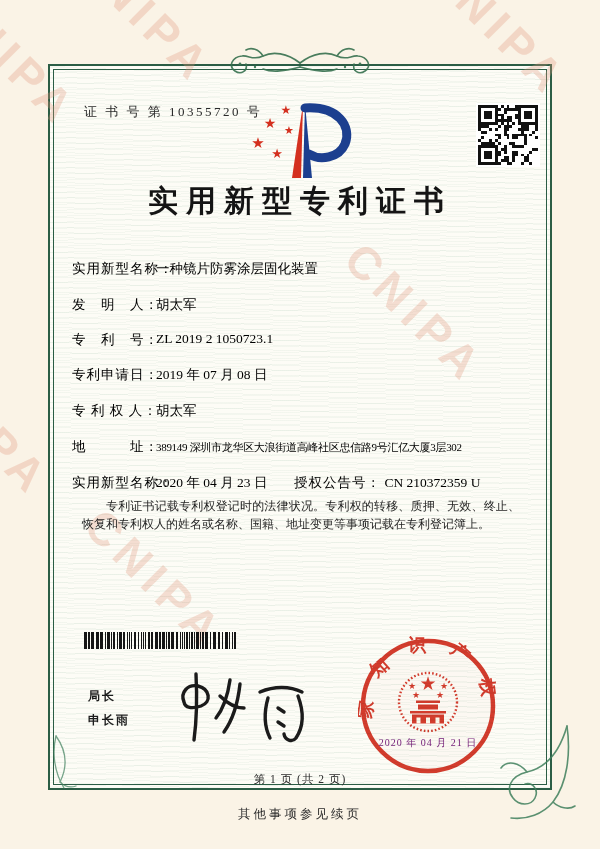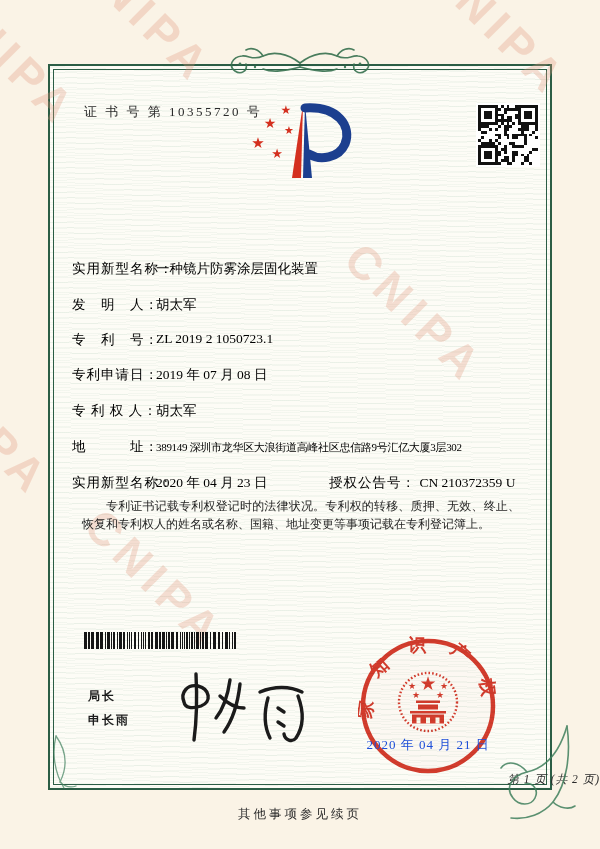--- a/index.html
+++ b/index.html
@@ -31,33 +31,33 @@
   .z3{position:absolute; z-index:3;}
   .cert-no{left:84px; top:103px; font-size:13px; letter-spacing:2.5px; color:#2a2a2a;text-align:right;}
   .logo{left:246px; top:100px; width:112px; height:82px;}
   .qr{left:476px; top:103px; width:60px; height:60px; background:#fff; padding:2px;}
   .title{left:0; right:0; top:181px; text-align:center; font-size:30px; font-weight:bold;
          letter-spacing:8px; color:#141414;}
   .row{left:72px; font-size:13.5px; white-space:nowrap; color:#000000;}
   .row .lab{letter-spacing:1px;}
   .row .val{position:absolute; left:84px; top:0;}
   .row .val.addr{font-size:11px; letter-spacing:-0.3px; top:2px;}
-  .row .grp2{position:absolute; left:222px; top:0;margin-left:35px;}
+  .row .grp2{position:absolute; left:222px; top:0;}
   .paras{left:82px; top:498px; width:438px; font-size:12px; line-height:17.6px;
          text-align:justify; color:#1f1f1f;}
   .paras p{margin:0; text-indent:2em;}
   .barcode{left:84px; top:632px; width:160px; height:17px; font-size:0;}
   .barcode span{display:inline-block; height:100%; background:#151515; vertical-align:top;}
   .signer{left:88px; font-family:"Liberation Sans", sans-serif; font-weight:bold;
           font-size:12px; color:#1d1d1d; letter-spacing:2px;}
   .sig{left:168px; top:668px; width:150px; height:80px;}
   .seal{left:358px; top:636px; width:140px; height:140px; mix-blend-mode:multiply; opacity:.93;}
-  .seal-date{left:352px; top:736px; width:152px; text-align:center; font-size:13px;
-             color:#1d4ed8; letter-spacing:1px; z-index:4;}
-  .pageno{left:0; right:0; top:772px; text-align:right; font-size:11.5px; letter-spacing:1px; color:#2a2a2a;font-style:italic;}
+  .seal-date{left:352px; top:736px; width:152px; text-align:center; font-size:10px;
+             color:#701a75; letter-spacing:1px; z-index:4;}
+  .pageno{left:0; right:0; top:772px; text-align:center; font-size:11.5px; letter-spacing:1px; color:#2a2a2a;}
   .note{left:0; right:0; top:806px; text-align:center; font-size:12.5px; letter-spacing:3px; color:#2a2a2a;}
   .orn-top{left:213px; top:42px; width:174px; height:42px; z-index:4;}
   .orn-br{left:494px; top:724px; width:86px; height:100px; z-index:4;}
   .orn-bl{left:50px; top:732px; width:40px; height:60px; z-index:4;}
   svg{display:block;}
 </style>
 </head>
 <body>
 
 <div class="page">
@@ -96,20 +96,21 @@
     </g>
     <polygon points="57,4 46,78 55,78" fill="#d4301f"></polygon>
     <polygon points="59,4 57,78 66,78" fill="#1c3f8f"></polygon>
     <path d="M59,8 C92,6 106,26 99,44 C93,58 74,61 63,54" fill="none" stroke="#1c3f8f" stroke-width="9" stroke-linecap="round"></path>
   </svg>
 
   <svg class="z3 qr" id="qr-svg" viewBox="0 0 21 21" shape-rendering="crispEdges">
       <path d="M0,0h1v1h-1zM1,0h1v1h-1zM2,0h1v1h-1zM3,0h1v1h-1zM4,0h1v1h-1zM5,0h1v1h-1zM6,0h1v1h-1zM8,0h1v1h-1zM10,0h1v1h-1zM13,0h1v1h-1zM14,0h1v1h-1zM15,0h1v1h-1zM16,0h1v1h-1zM17,0h1v1h-1zM18,0h1v1h-1zM19,0h1v1h-1zM20,0h1v1h-1zM0,1h1v1h-1zM6,1h1v1h-1zM7,1h1v1h-1zM9,1h1v1h-1zM10,1h1v1h-1zM11,1h1v1h-1zM12,1h1v1h-1zM13,1h1v1h-1zM14,1h1v1h-1zM20,1h1v1h-1zM0,2h1v1h-1zM2,2h1v1h-1zM3,2h1v1h-1zM4,2h1v1h-1zM6,2h1v1h-1zM9,2h1v1h-1zM14,2h1v1h-1zM16,2h1v1h-1zM17,2h1v1h-1zM18,2h1v1h-1zM20,2h1v1h-1zM0,3h1v1h-1zM2,3h1v1h-1zM3,3h1v1h-1zM4,3h1v1h-1zM6,3h1v1h-1zM7,3h1v1h-1zM8,3h1v1h-1zM13,3h1v1h-1zM14,3h1v1h-1zM16,3h1v1h-1zM17,3h1v1h-1zM18,3h1v1h-1zM20,3h1v1h-1zM0,4h1v1h-1zM2,4h1v1h-1zM3,4h1v1h-1zM4,4h1v1h-1zM6,4h1v1h-1zM8,4h1v1h-1zM10,4h1v1h-1zM11,4h1v1h-1zM13,4h1v1h-1zM14,4h1v1h-1zM16,4h1v1h-1zM17,4h1v1h-1zM18,4h1v1h-1zM20,4h1v1h-1zM0,5h1v1h-1zM6,5h1v1h-1zM7,5h1v1h-1zM8,5h1v1h-1zM9,5h1v1h-1zM10,5h1v1h-1zM11,5h1v1h-1zM14,5h1v1h-1zM20,5h1v1h-1zM0,6h1v1h-1zM1,6h1v1h-1zM2,6h1v1h-1zM3,6h1v1h-1zM4,6h1v1h-1zM5,6h1v1h-1zM6,6h1v1h-1zM8,6h1v1h-1zM10,6h1v1h-1zM12,6h1v1h-1zM14,6h1v1h-1zM15,6h1v1h-1zM16,6h1v1h-1zM17,6h1v1h-1zM18,6h1v1h-1zM19,6h1v1h-1zM20,6h1v1h-1zM0,7h1v1h-1zM1,7h1v1h-1zM2,7h1v1h-1zM3,7h1v1h-1zM7,7h1v1h-1zM9,7h1v1h-1zM10,7h1v1h-1zM11,7h1v1h-1zM15,7h1v1h-1zM16,7h1v1h-1zM17,7h1v1h-1zM20,7h1v1h-1zM0,8h1v1h-1zM4,8h1v1h-1zM6,8h1v1h-1zM9,8h1v1h-1zM10,8h1v1h-1zM14,8h1v1h-1zM15,8h1v1h-1zM16,8h1v1h-1zM17,8h1v1h-1zM20,8h1v1h-1zM1,9h1v1h-1zM2,9h1v1h-1zM9,9h1v1h-1zM15,9h1v1h-1zM19,9h1v1h-1zM6,10h1v1h-1zM7,10h1v1h-1zM9,10h1v1h-1zM10,10h1v1h-1zM12,10h1v1h-1zM13,10h1v1h-1zM14,10h1v1h-1zM15,10h1v1h-1zM16,10h1v1h-1zM18,10h1v1h-1zM1,11h1v1h-1zM7,11h1v1h-1zM10,11h1v1h-1zM12,11h1v1h-1zM13,11h1v1h-1zM16,11h1v1h-1zM20,11h1v1h-1zM0,12h1v1h-1zM4,12h1v1h-1zM6,12h1v1h-1zM16,12h1v1h-1zM1,13h1v1h-1zM2,13h1v1h-1zM3,13h1v1h-1zM4,13h1v1h-1zM5,13h1v1h-1zM7,13h1v1h-1zM11,13h1v1h-1zM12,13h1v1h-1zM16,13h1v1h-1zM0,14h1v1h-1zM1,14h1v1h-1zM2,14h1v1h-1zM3,14h1v1h-1zM4,14h1v1h-1zM5,14h1v1h-1zM6,14h1v1h-1zM9,14h1v1h-1zM12,14h1v1h-1zM13,14h1v1h-1zM14,14h1v1h-1zM15,14h1v1h-1zM0,15h1v1h-1zM6,15h1v1h-1zM8,15h1v1h-1zM9,15h1v1h-1zM19,15h1v1h-1zM20,15h1v1h-1zM0,16h1v1h-1zM2,16h1v1h-1zM3,16h1v1h-1zM4,16h1v1h-1zM6,16h1v1h-1zM7,16h1v1h-1zM9,16h1v1h-1zM12,16h1v1h-1zM13,16h1v1h-1zM18,16h1v1h-1zM0,17h1v1h-1zM2,17h1v1h-1zM3,17h1v1h-1zM4,17h1v1h-1zM6,17h1v1h-1zM7,17h1v1h-1zM12,17h1v1h-1zM13,17h1v1h-1zM15,17h1v1h-1zM17,17h1v1h-1zM0,18h1v1h-1zM2,18h1v1h-1zM3,18h1v1h-1zM4,18h1v1h-1zM6,18h1v1h-1zM9,18h1v1h-1zM10,18h1v1h-1zM12,18h1v1h-1zM16,18h1v1h-1zM17,18h1v1h-1zM0,19h1v1h-1zM6,19h1v1h-1zM8,19h1v1h-1zM9,19h1v1h-1zM10,19h1v1h-1zM12,19h1v1h-1zM16,19h1v1h-1zM17,19h1v1h-1zM0,20h1v1h-1zM1,20h1v1h-1zM2,20h1v1h-1zM3,20h1v1h-1zM4,20h1v1h-1zM5,20h1v1h-1zM6,20h1v1h-1zM7,20h1v1h-1zM10,20h1v1h-1zM11,20h1v1h-1zM15,20h1v1h-1zM18,20h1v1h-1z" fill="#111"></path>
     </svg>
 
+  <div class="z3 title">实用新型专利证书</div>
 
   <div class="z3 row" style="top:260px">
     <span class="lab">实用新型名称：</span>
     <span class="val">一种镜片防雾涂层固化装置</span>
   </div>
   <div class="z3 row" style="top:296px">
     <span class="lab">发　明　人：</span>
     <span class="val">胡太军</span>
   </div>
   <div class="z3 row" style="top:331px">

